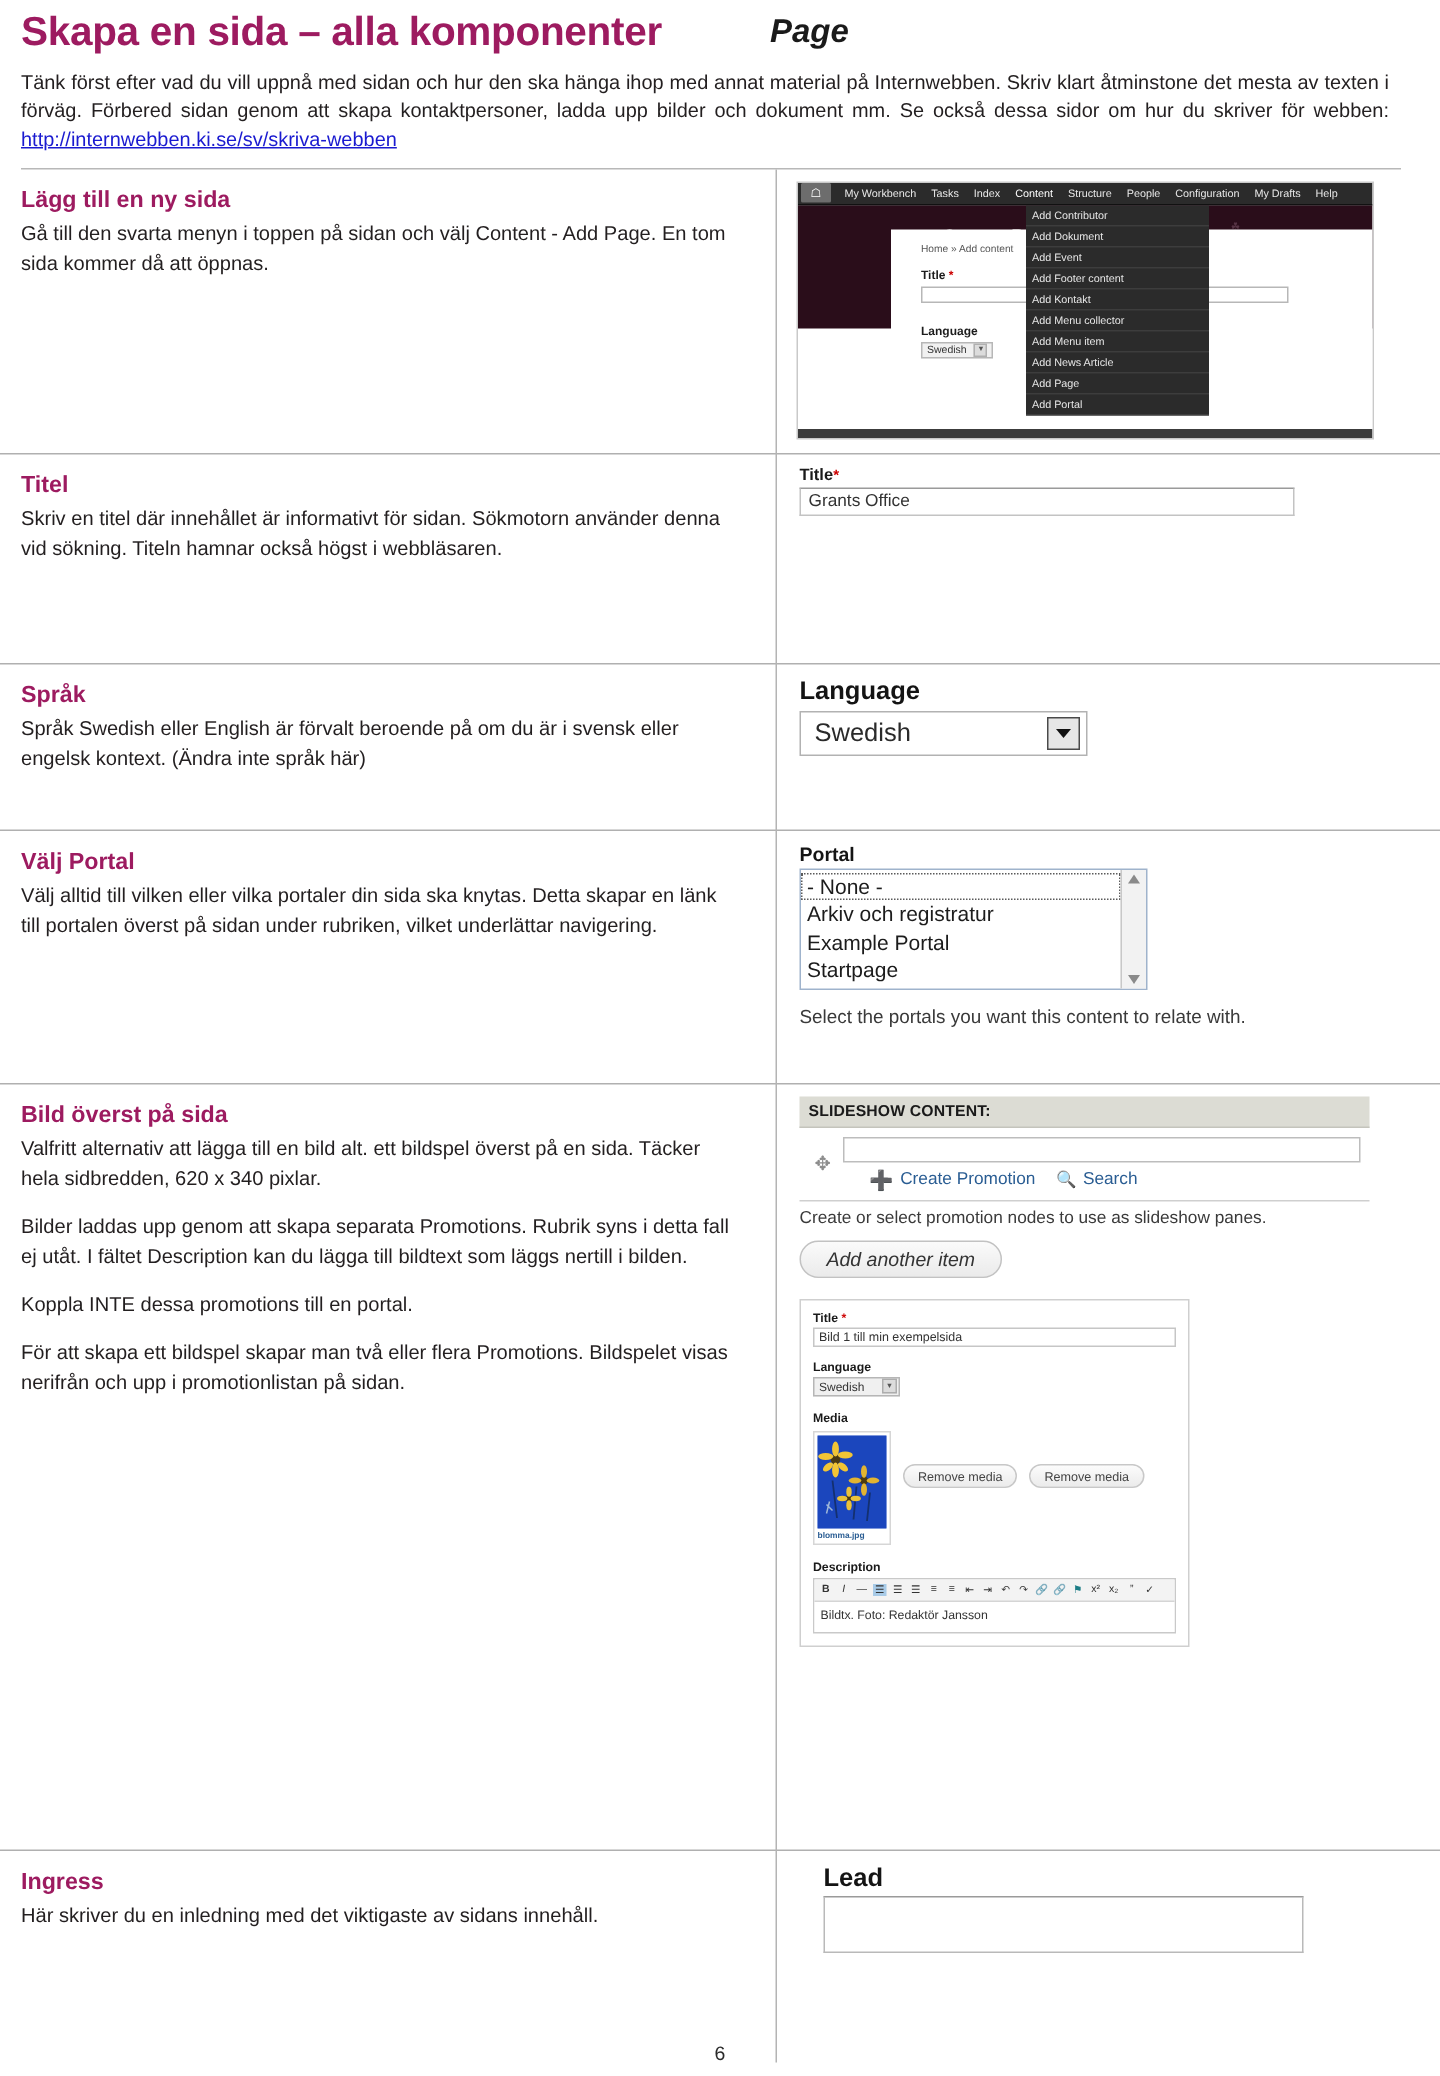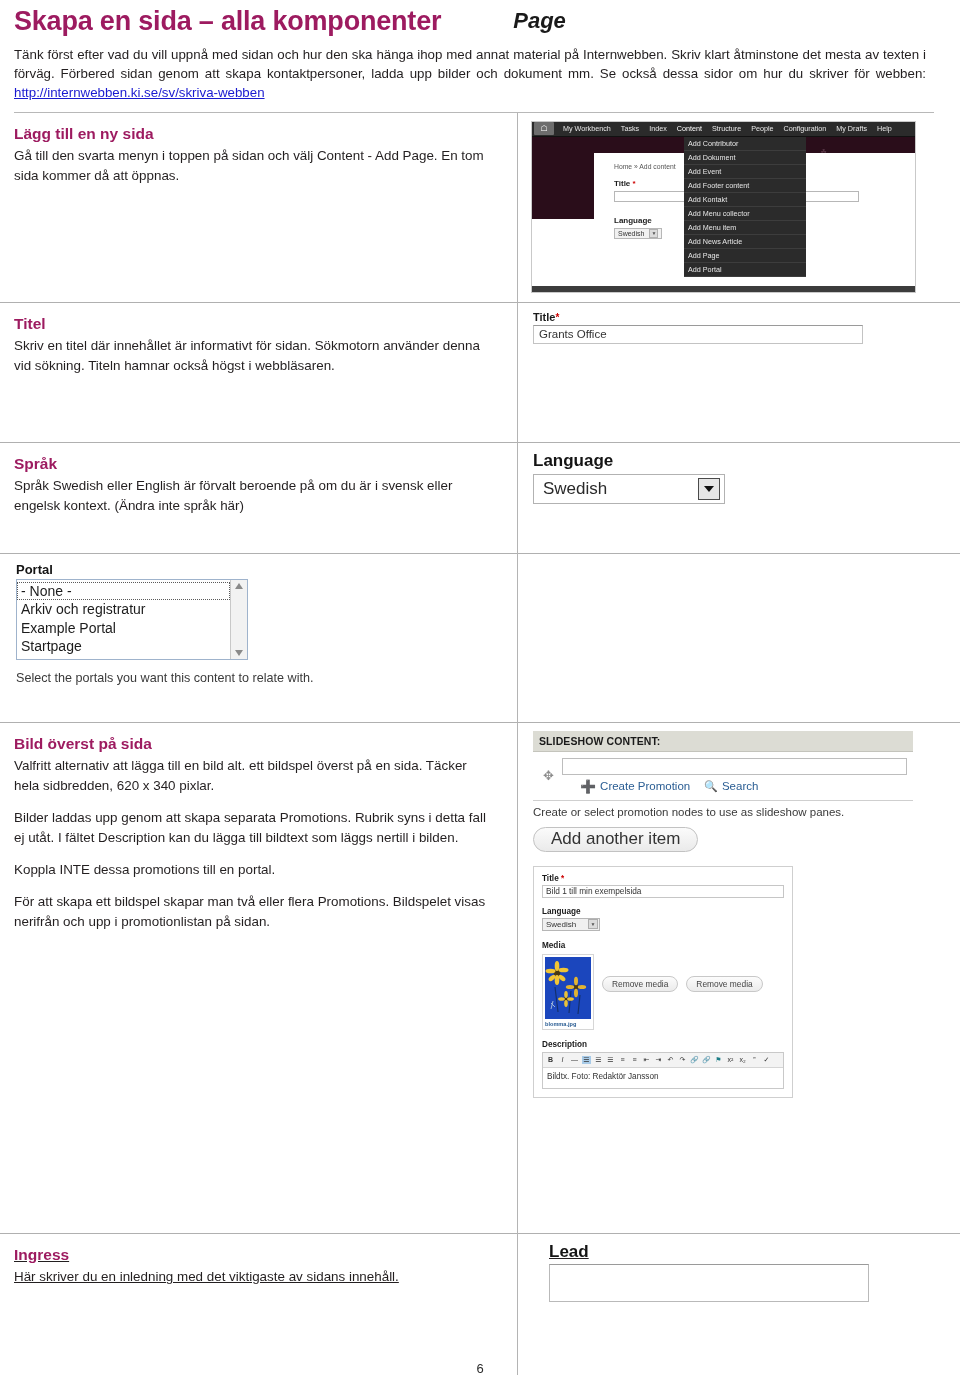--- a/index.html
+++ b/index.html
@@ -218,21 +218,21 @@
   .ss-input { border:1px solid #bdbdbd; background:#fff; height:17px; }
   .ss-actions { display:flex; align-items:center; margin-top:5px; padding-left:18px; }
   .ss-actions .plus { color:#111; font-size:13px; font-weight:bold; margin-right:4px; line-height:1;}
   .ss-actions .lnk { color:#2a5d93; font-size:11.5px; margin-right:14px; }
   .ss-actions .mag { color:#111; font-size:11px; margin-right:4px; }
   .ss-note { font-size:11.5px; color:#3a3a3a; margin-top:5px; }
   .addbtn {
     margin-top:9px; display:inline-flex; align-items:center; justify-content:center;
     height:25px; padding:0 17px; border:1px solid #c2c2c2; border-radius:13px;
     background:linear-gradient(#fbfbfb,#eaeaea);
-    font-size:17px; color:#333;
+    font-size:13px; color:#333;font-style:italic;
   }
 
   
   .shot-promo {
     margin-left:6px; width:260px; border:1px solid #cfcfcf;
     background:#fff; padding:7px 8px 8px 8px;
   }
   .pf-label { font-size:8.2px; font-weight:bold; color:#1a1a1a; margin-bottom:2px; }
   .pf-label .req { color:#c00; }
   .pf-input {
@@ -389,20 +389,24 @@
           <span class="btn">
               <i></i>
             </span>
         </div>
       </div>
     </div>
   </div>
   <div class="rowsep"></div>
 
   <div class="row" style="min-height:168px;">
+    <div class="col-left">
+      <h2 class="sec">Välj Portal</h2>
+      <p class="body">Välj alltid till vilken eller vilka portaler din sida ska knytas. Detta skapar en länk till portalen överst på sidan under rubriken, vilket underlättar navigering.</p>
+    </div>
     <div class="col-right">
       <div class="shot-portal">
         <div class="plabel">Portal</div>
         <div class="listbox">
           <div class="items">
             <div class="li sel">- None -</div>
             <div class="li">Arkiv och registratur</div>
             <div class="li">Example Portal</div>
             <div class="li">Startpage</div>
           </div>
@@ -530,21 +534,21 @@
           <div class="rte-body">
             <span>Bildtx. Foto: Redaktör Jansson</span>
           </div>
         </div>
       </div>
 
     </div>
   </div>
   <div class="rowsep"></div>
 
-  <div class="row" style="min-height:84px;text-decoration:underline;">
+  <div class="row" style="min-height:84px;">
     <div class="col-left">
       <h2 class="sec">Ingress</h2>
       <p class="body">Här skriver du en inledning med det viktigaste av sidans innehåll.</p>
     </div>
     <div class="col-right">
       <div class="lead-wrap">
         <div class="lead-label">Lead</div>
         <div class="lead-box"></div>
       </div>
     </div>

